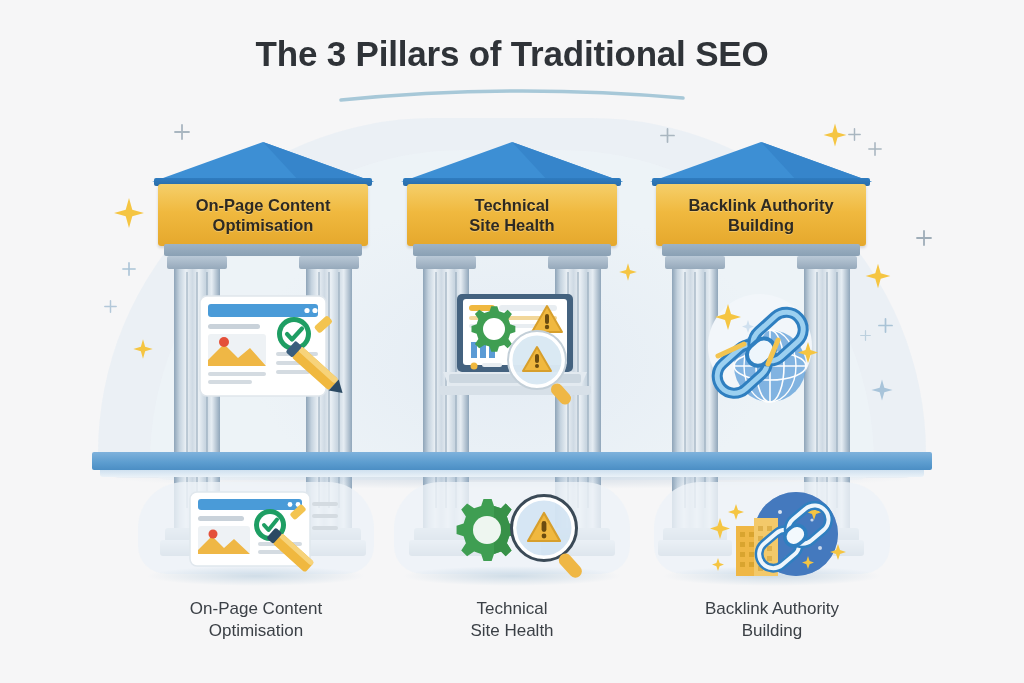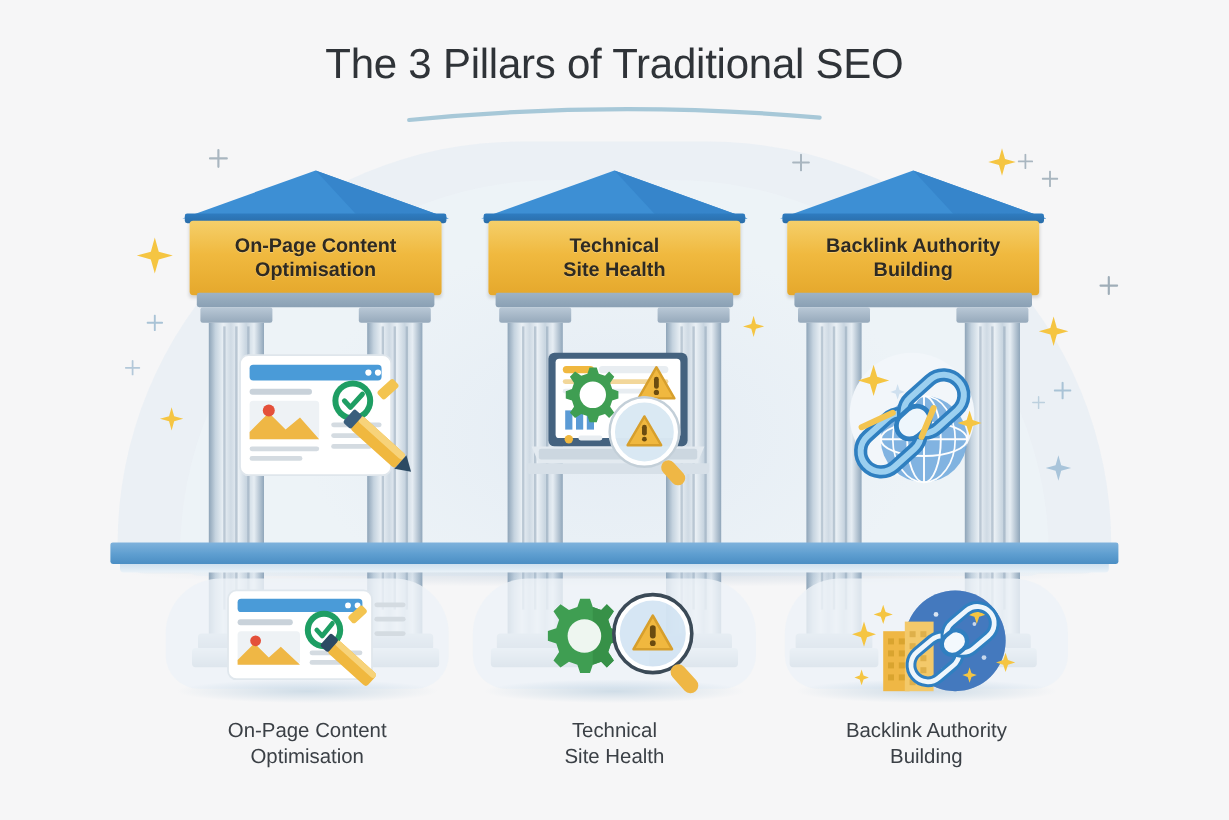--- a/index.html
+++ b/index.html
@@ -23,21 +23,21 @@
     background:#eef3f8;border-radius:362px 362px 20px 20px;opacity:.7;
   }
   .bg-soft{
     position:absolute;left:250px;top:200px;width:520px;height:270px;
     background:radial-gradient(ellipse at 50% 60%,#e4ecf4 0%,rgba(228,236,244,0) 70%);
   }
 
   
   .title{
     position:absolute;left:0;top:34px;width:1024px;text-align:center;
-    font-size:35px;font-weight:normal;color:#2f3338;letter-spacing:-.2px;
+    font-size:35px;font-weight:bold;color:#2f3338;letter-spacing:-.2px;
   }
   .title-underline{
     position:absolute;left:337px;top:84px;width:350px;height:20px;
   }
 
   
   .spark{position:absolute;pointer-events:none;}
   .plus{position:absolute;pointer-events:none;}
 
   

